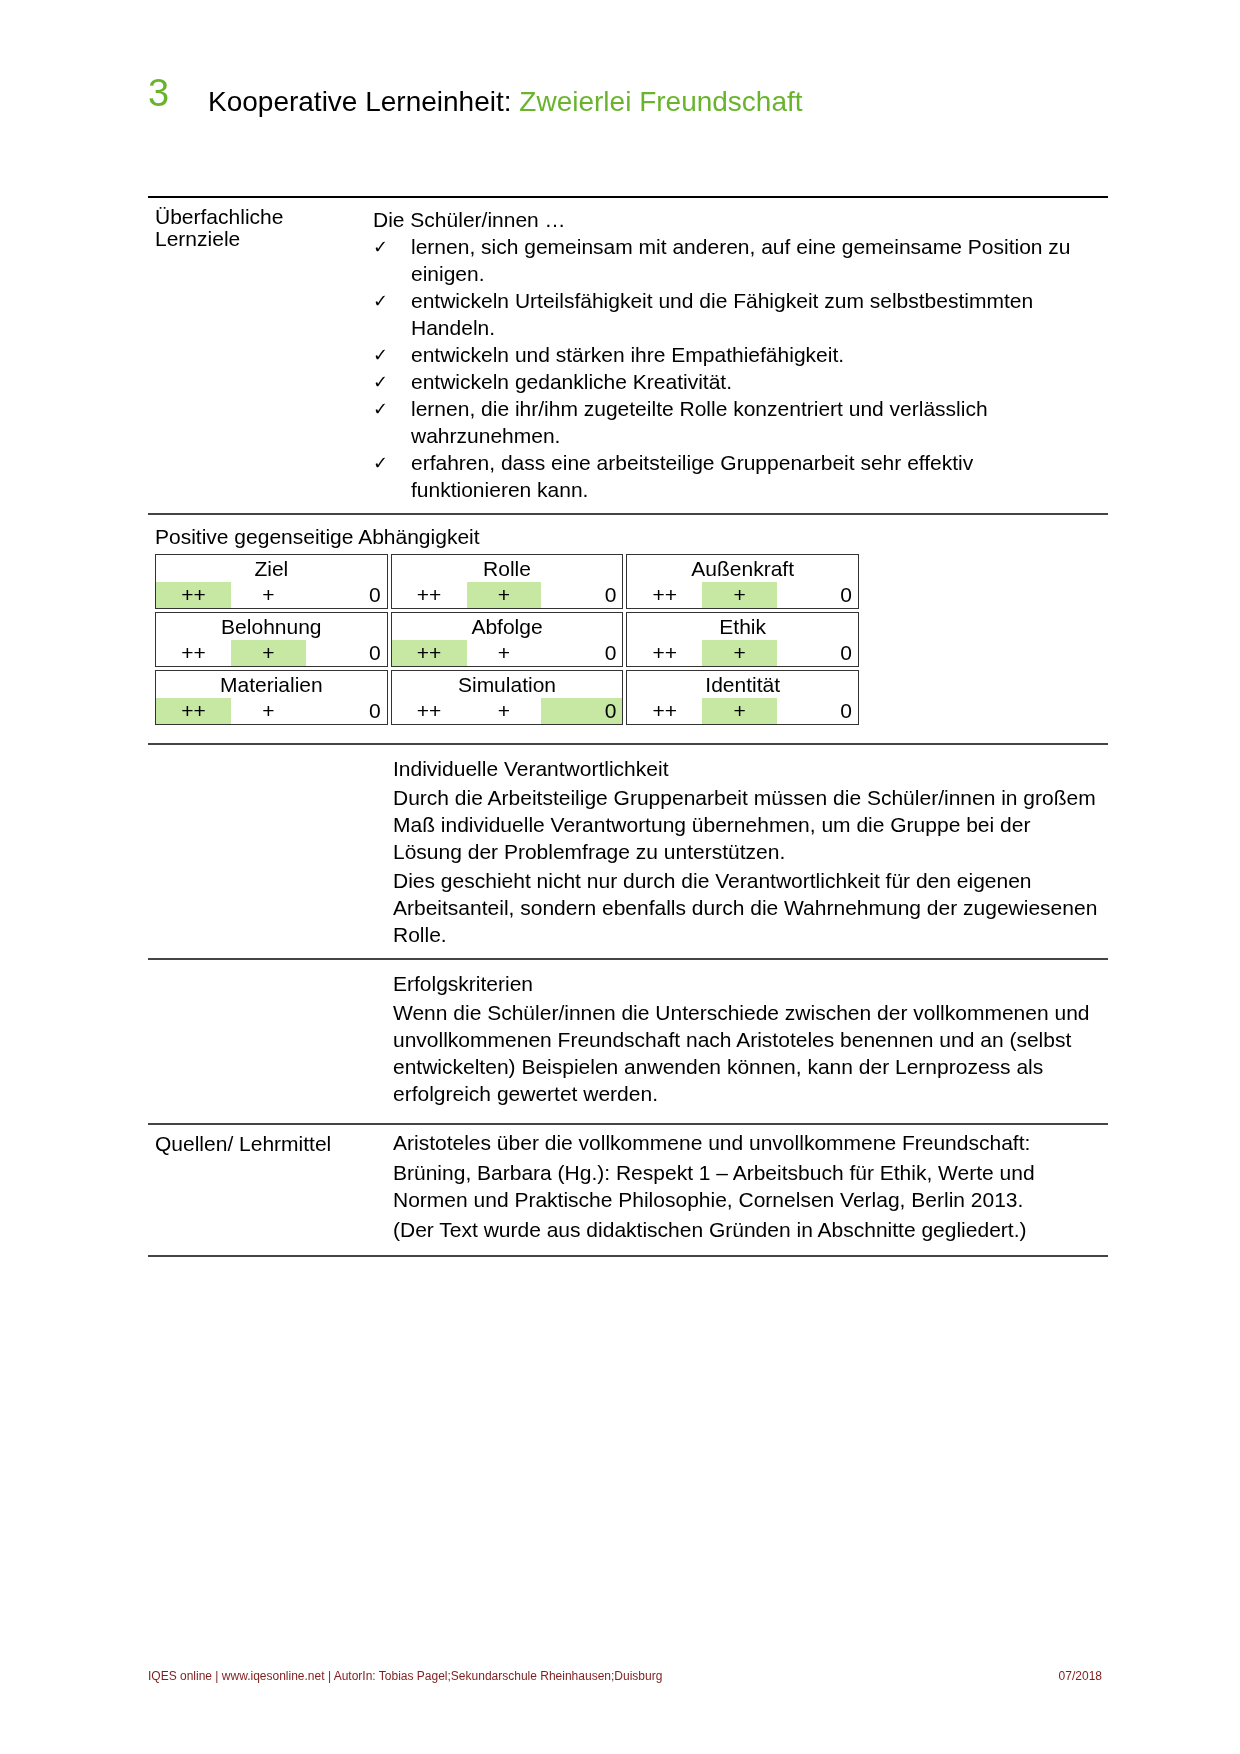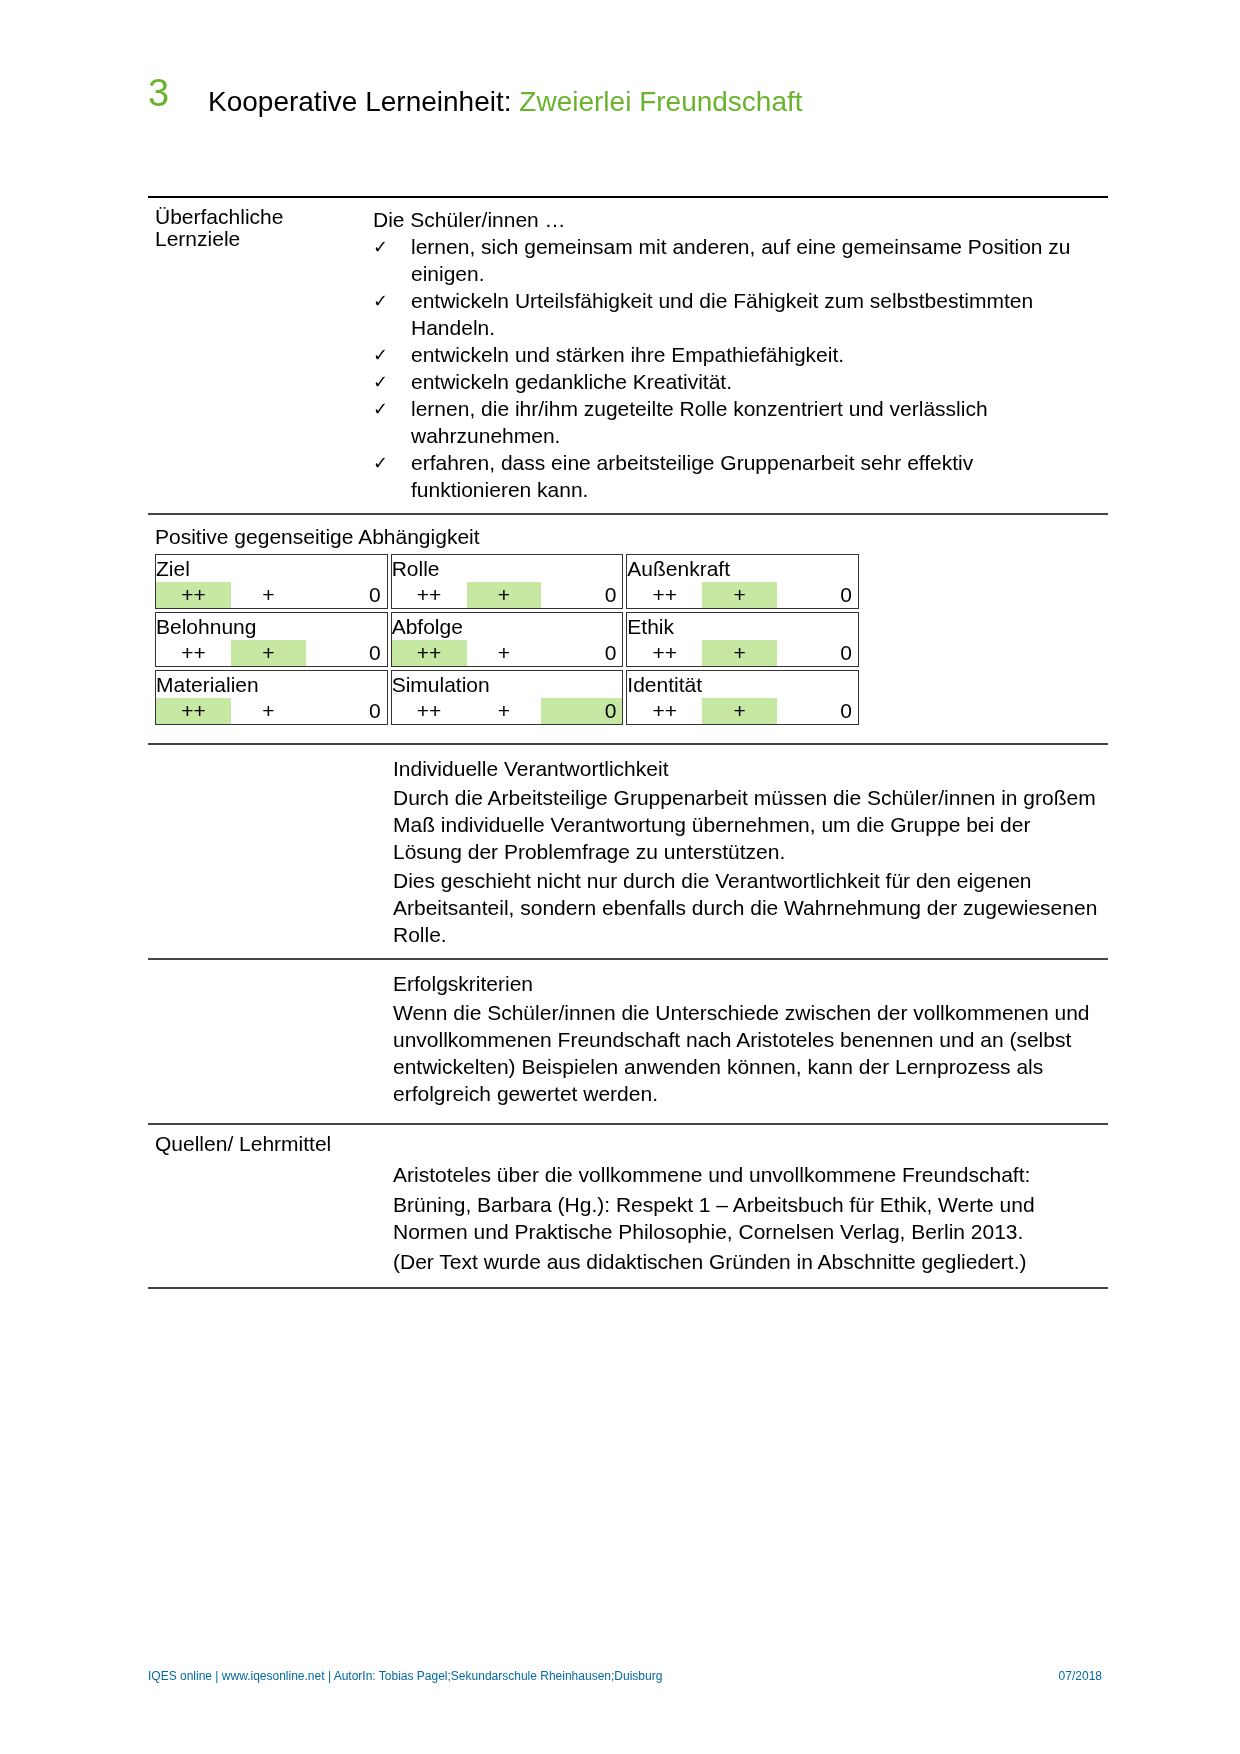--- a/index.html
+++ b/index.html
@@ -15,27 +15,27 @@
   .cnt { flex: 1; box-sizing: border-box; padding: 8px 10px 10px 7px; font-size: 21px; line-height: 27px; }
   .bold { font-weight: normal; }
   ul.checks { list-style: none; margin: 0; padding: 0; }
   ul.checks li { position: relative; padding-left: 38px; }
   ul.checks li .ck { position: absolute; left: 0; top: 0; font-family: "DejaVu Sans", sans-serif; font-size: 18px; }
   p { margin: 0; }
   p + p { margin-top: 2px; }
 
   .matrix { display: grid; grid-template-columns: repeat(3, 1fr); gap: 3px; width: 704px; margin-top: 4px; margin-bottom: 8px; }
   .mcell { border: 1.5px solid #333; height: 55px; box-sizing: border-box; display: flex; flex-direction: column; }
-  .mname { text-align: left; font-size: 21px; line-height: 27px; height: 27px; }
+  .mname { text-align: center; font-size: 21px; line-height: 27px; height: 27px; }
   .mopts { display: flex; height: 26px; }
   .mopt { flex: 1; font-size: 21px; line-height: 26px; text-align: center; }
   .mopt.last { text-align: right; padding-right: 6px; }
   .mopt.sel { background: #c6e8a2; }
 
-  .footer { position: absolute; top: 1669px; left: 148px; width: 954px; font-size: 12px; color: #0369a1; display: flex; justify-content: space-between; }
+  .footer { position: absolute; top: 1669px; left: 148px; width: 954px; font-size: 12px; color: #7f1d1d; display: flex; justify-content: space-between; }
 </style>
 </head>
 <body>
 
 <div class="hdr-num">3</div>
 <div class="hdr-title"><span>Kooperative Lerneinheit: </span><span class="accent">Zweierlei Freundschaft</span></div>
 
 <div class="tbl">
   <div class="row">
     <div class="lbl" style="width:218px;padding-right:20px;">Überfachliche Lernziele</div>
@@ -144,21 +144,21 @@
   <div class="row">
     <div class="lbl"></div>
     <div class="cnt" style="padding-top:10px;padding-bottom:16px;">
       <p class="bold">Erfolgskriterien</p>
       <p>Wenn die Schüler/innen die Unterschiede zwischen der vollkommenen und unvollkommenen Freundschaft nach Aristoteles benennen und an (selbst entwickelten) Beispielen anwenden können, kann der Lernprozess als erfolgreich gewertet werden.</p>
     </div>
   </div>
 
   <div class="row">
     <div class="lbl" style="">Quellen/ Lehrmittel</div>
-    <div class="cnt" style="padding-top:4px;padding-bottom:12px;margin-top:32px;">
+    <div class="cnt" style="padding-top:4px;padding-bottom:12px;">
       <p>Aristoteles über die vollkommene und unvollkommene Freundschaft:</p>
       <p style="margin-top:3px;">Brüning, Barbara (Hg.): Respekt 1 – Arbeitsbuch für Ethik, Werte und Normen und Praktische Philosophie, Cornelsen Verlag, Berlin 2013.</p>
       <p style="margin-top:3px;">(Der Text wurde aus didaktischen Gründen in Abschnitte gegliedert.)</p>
     </div>
   </div>
 </div>
 
 <div class="footer">
   <span>IQES online | www.iqesonline.net | AutorIn: Tobias Pagel;Sekundarschule Rheinhausen;Duisburg</span>
   <span>07/2018</span>

